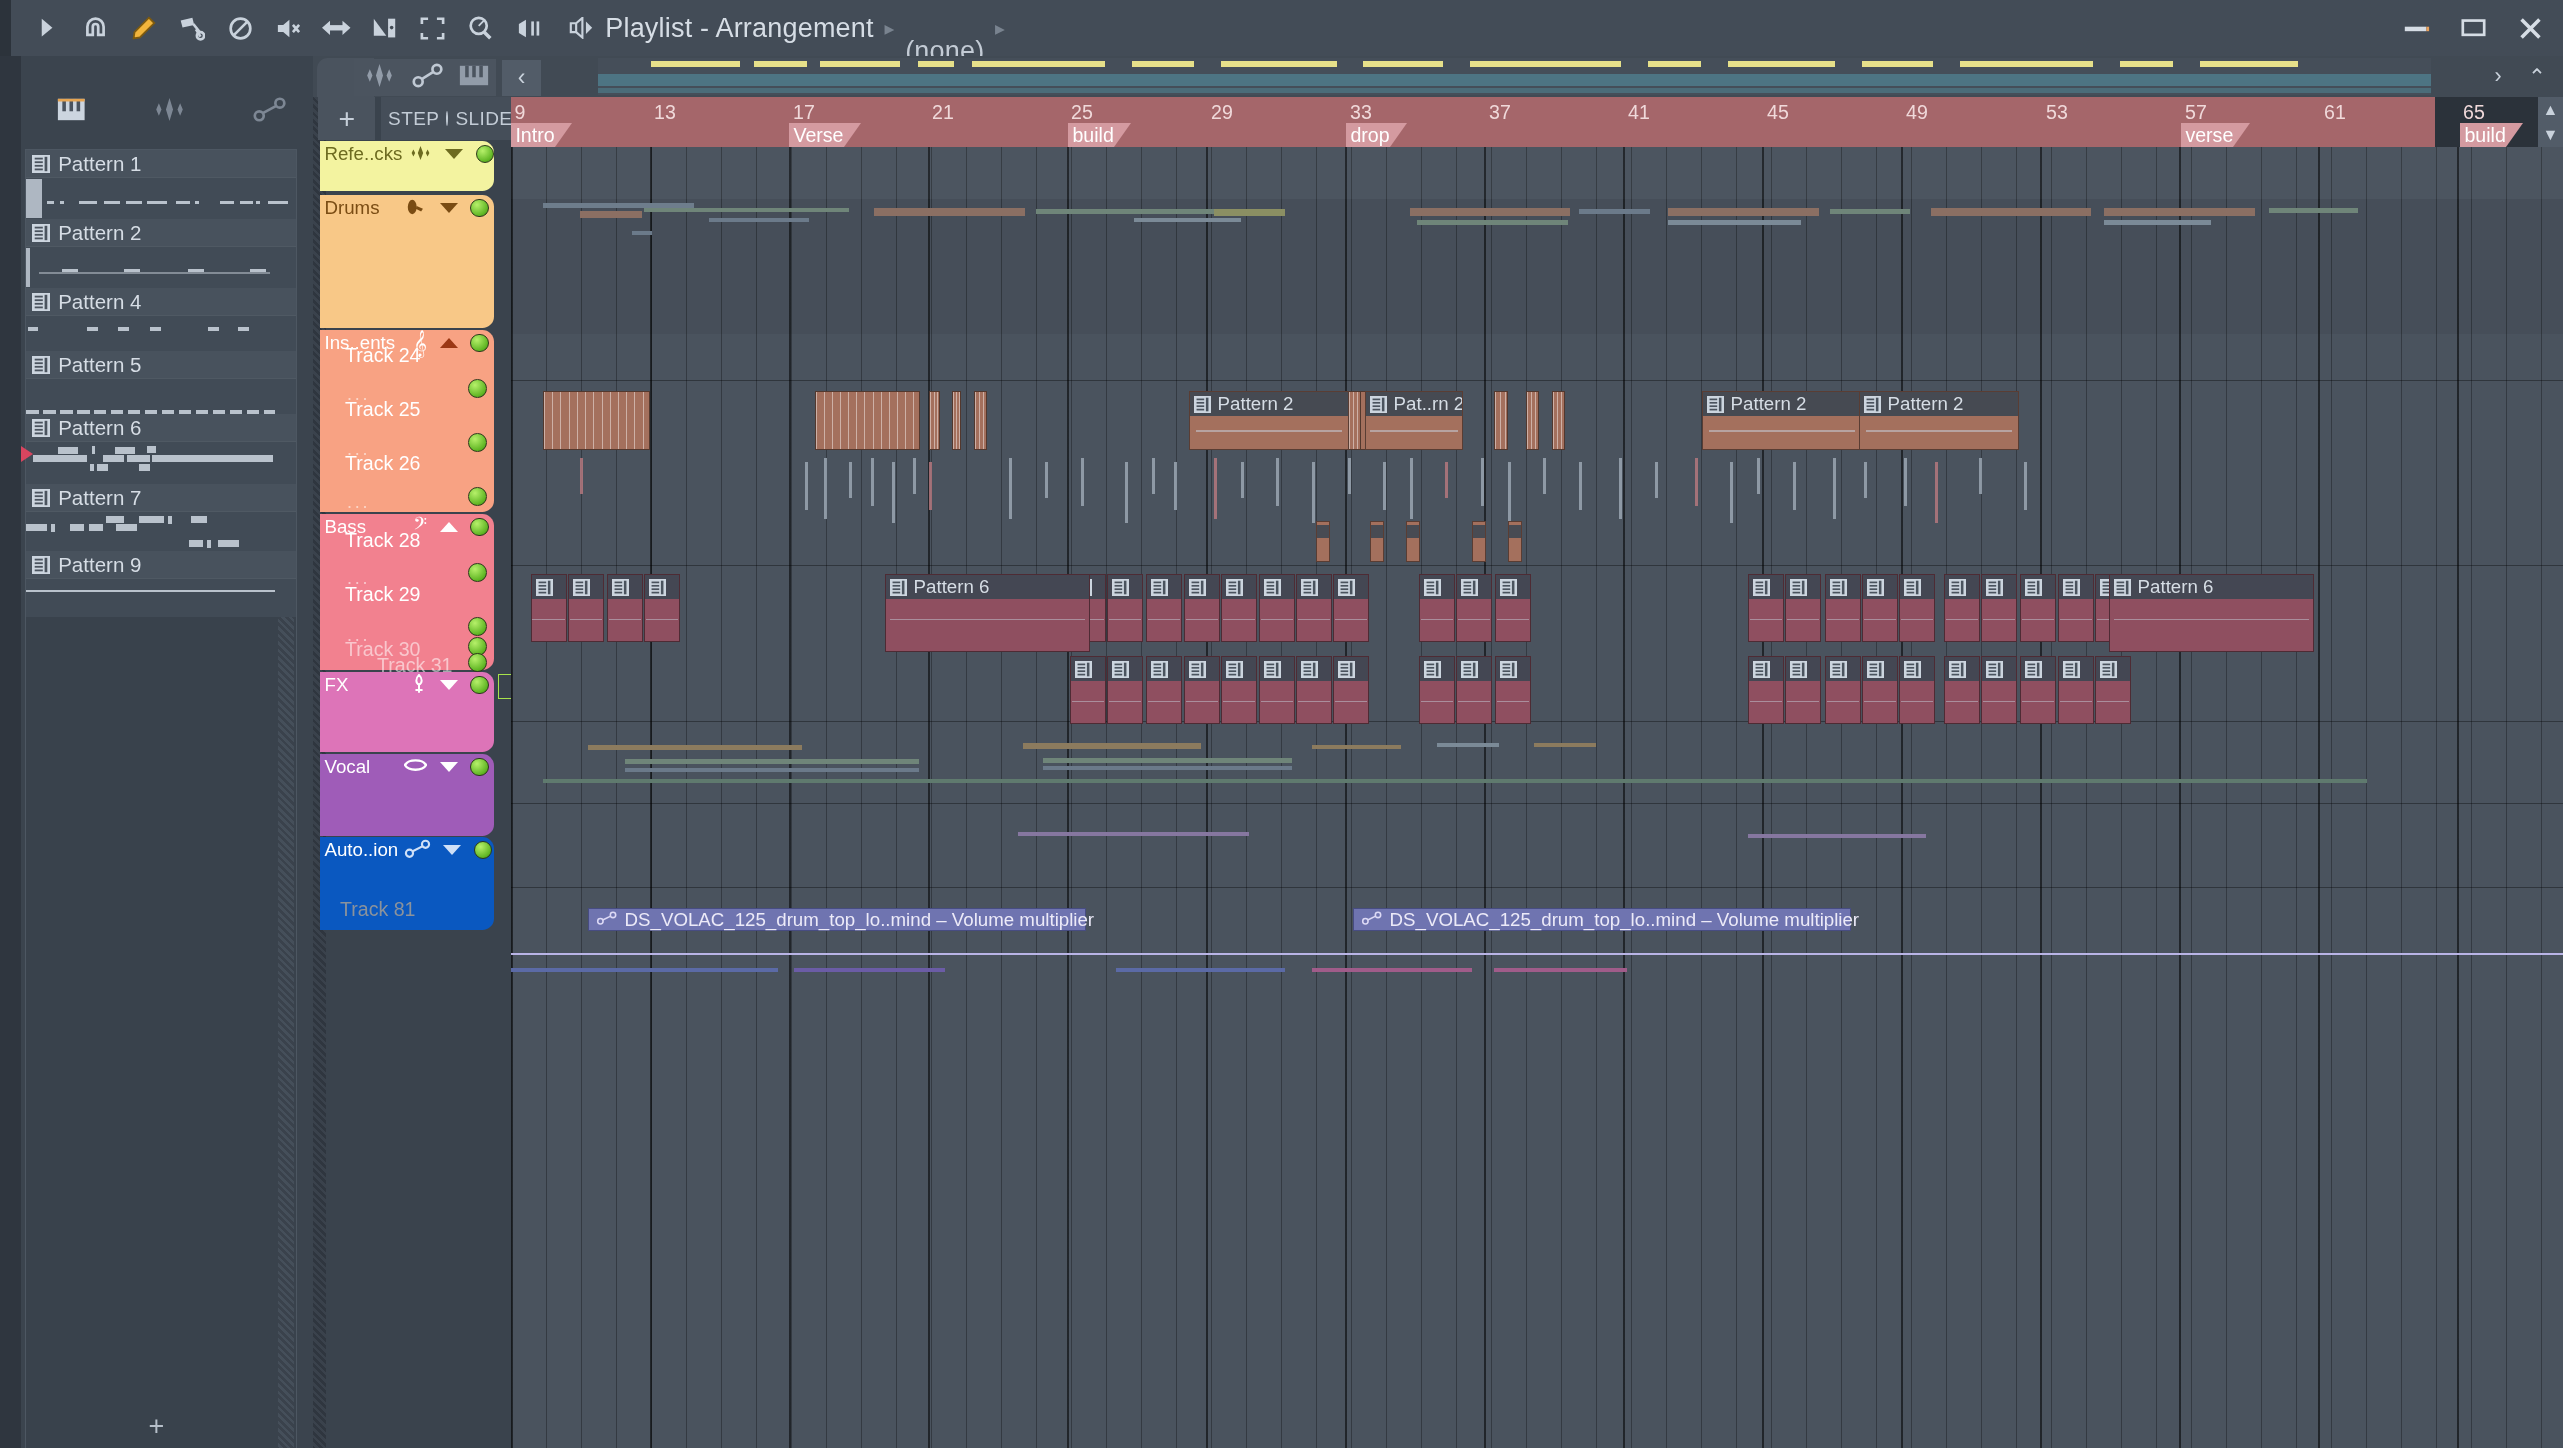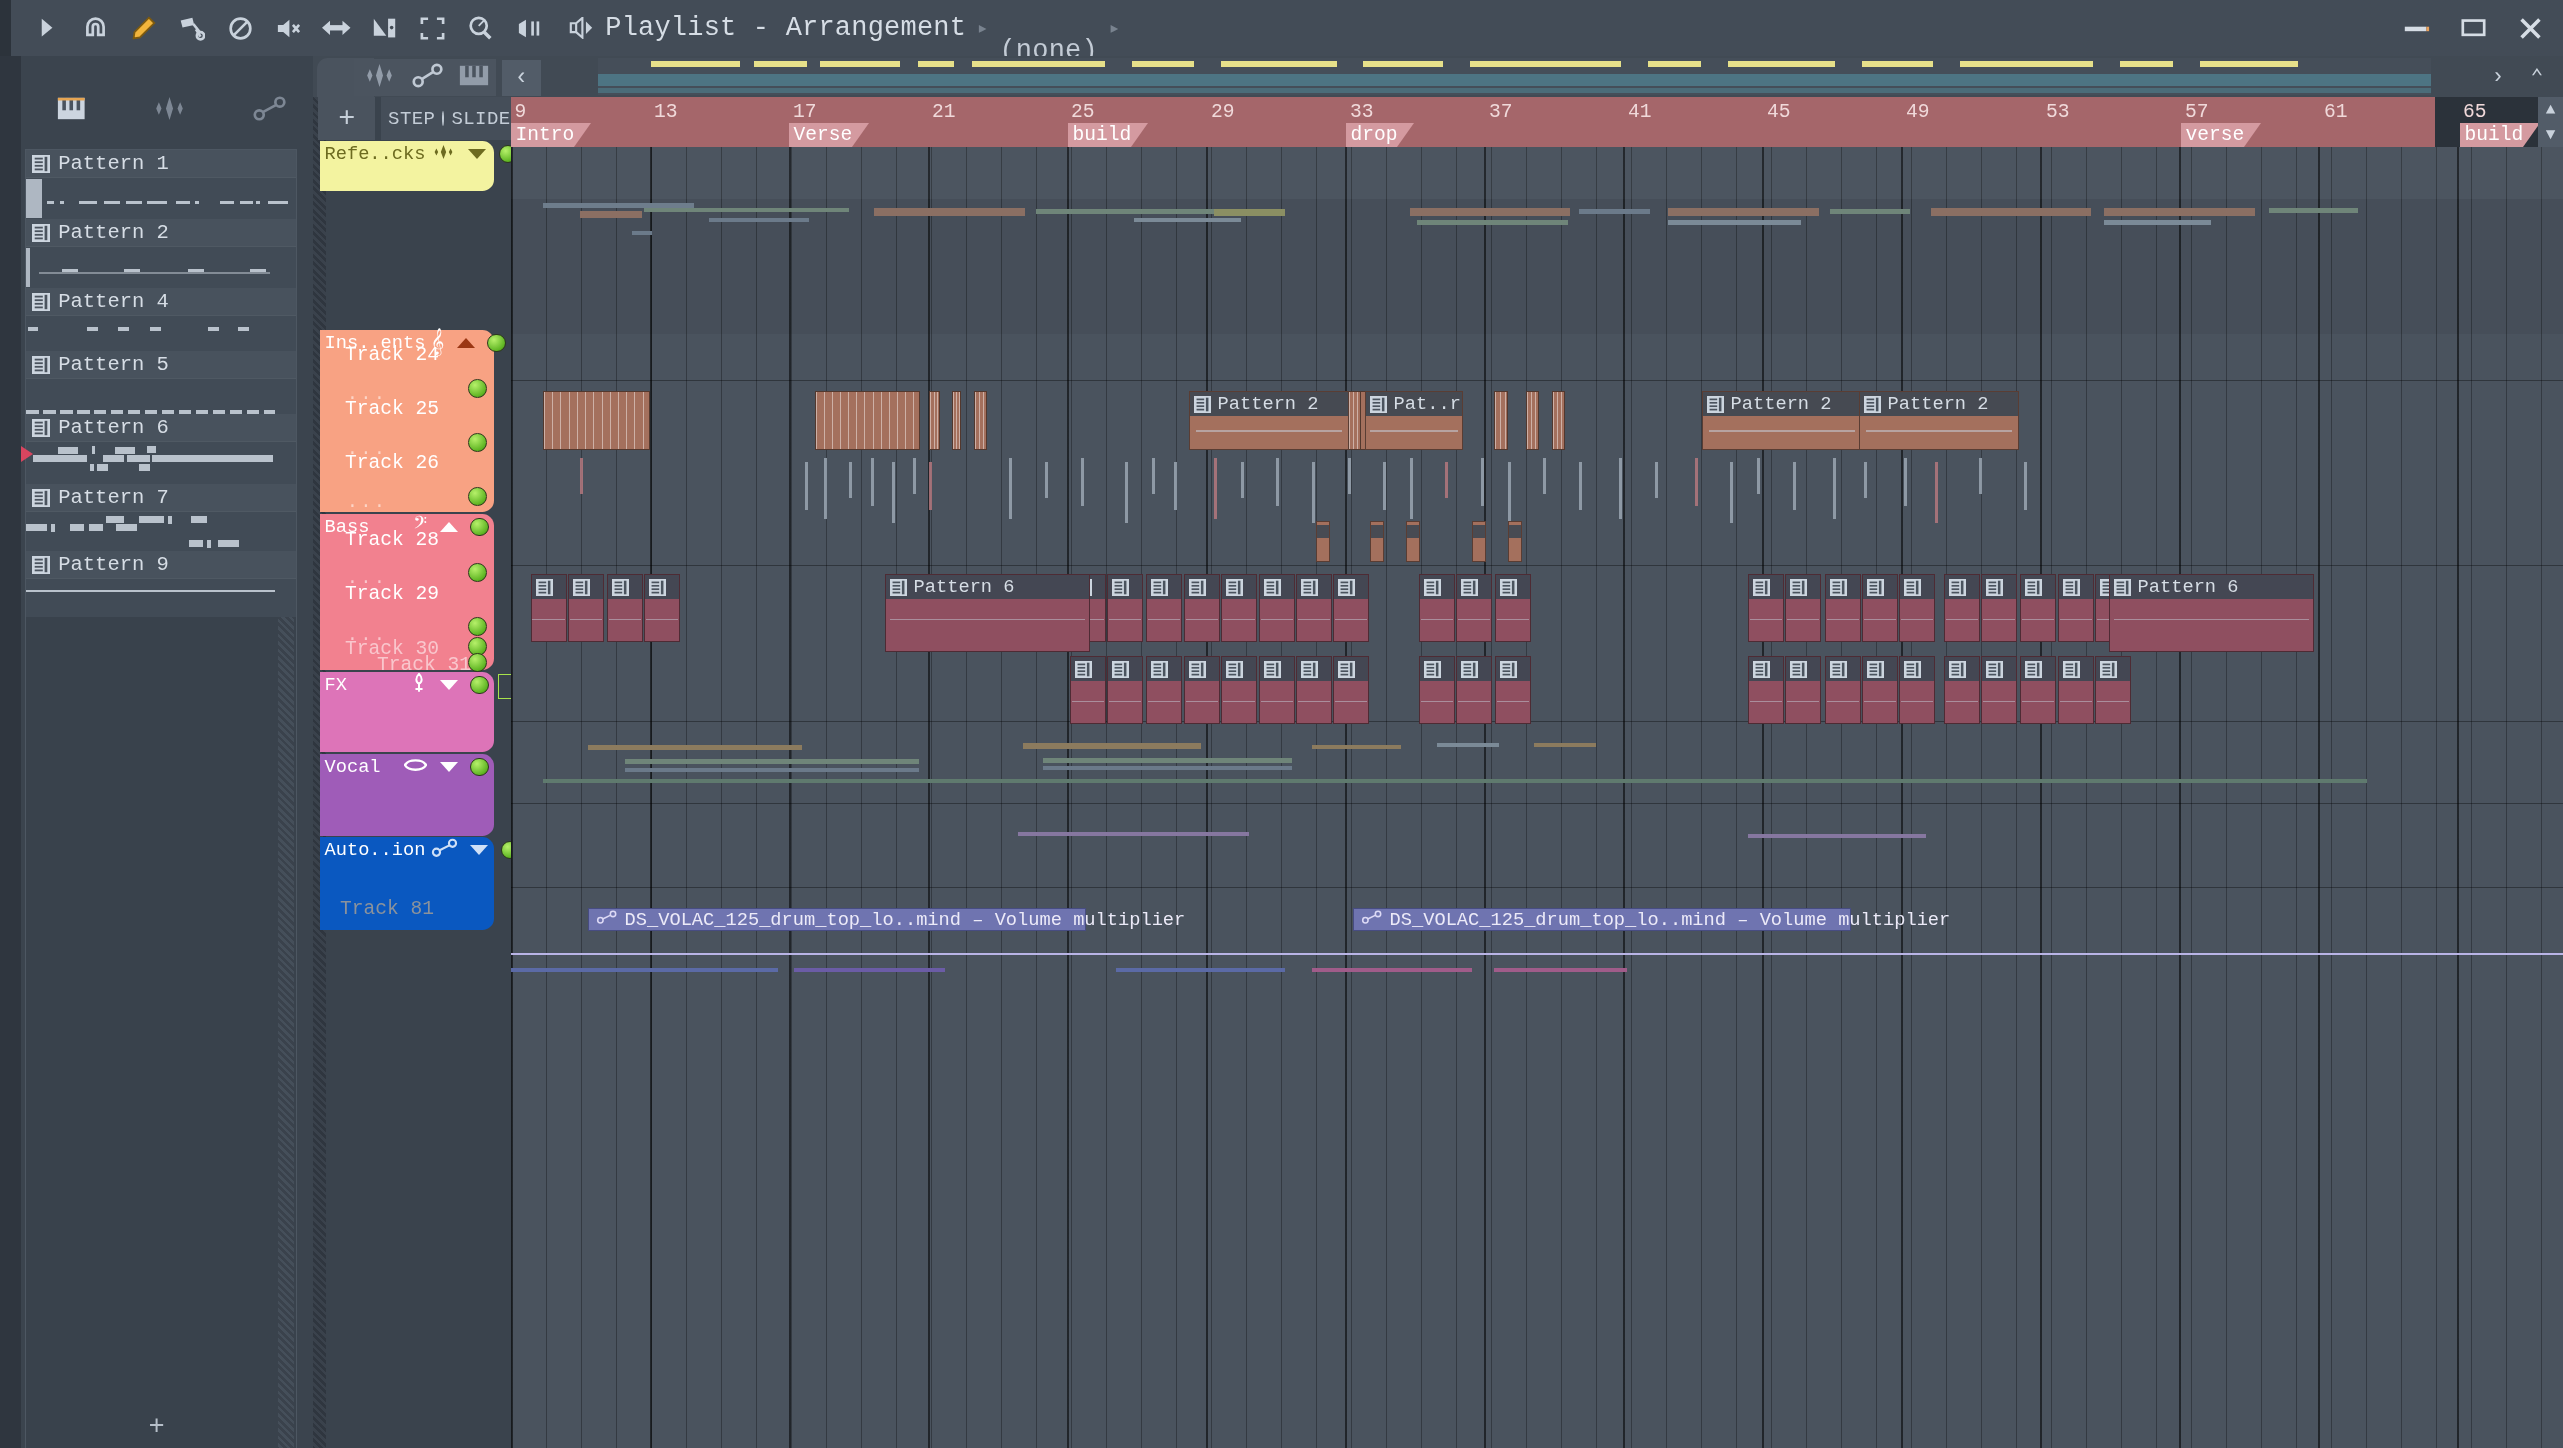--- a/index.html
+++ b/index.html
@@ -1,20 +1,20 @@
 <!DOCTYPE html>
 <html style="font-size:14.2px"><head>
 <meta charset="utf-8">
 <style>
   * { box-sizing: border-box; margin:0; padding:0; }
   html,body { width:2563px; height:1449px; overflow:hidden; background:#3d4650;
               font-family:"Liberation Sans", sans-serif; }
 
   
-  #app { position:relative; width:2563px; height:1204px; background:#eab308;font-family:Liberation Mono, monospace; }
+  #app { position:relative; width:2563px; height:1204px; background:#eab308; }
 
   #titlebar { position:absolute; left:0; top:0; width:2563px; height:56px;
               background:#434c57; display:flex; align-items:center; }
   #titlebar .lgrip { width:10.7px; height:56px; background:#2c333b; }
   .tb-icons { display:flex; align-items:center; gap:14.2px; padding-left:19.6px; }
   .tb-ic { width:34px; height:34px; display:flex; align-items:center; justify-content:center;
            color:#c9d2dc; }
   .tb-ic svg { display:block; }
   #title-text { display:flex; align-items:center; gap:10.7px; margin-left:21.4px;
                 font-size:27px; color:#d6dde5; white-space:nowrap; letter-spacing:0.2px;}
@@ -509,20 +509,34 @@
             <span>
               <svg width="25" height="16" viewBox="0 0 28 18">
                   <path d="M14 1 L17 9 L14 17 L11 9 Z M6 5 L8 9 L6 13 L4 9 Z M22 5 L24 9 L22 13 L20 9 Z" fill="#6d6b20"></path>
                 </svg></span>
             <span class="tri-d" style="border-top:10.7px solid #6d6b20;"></span>
             <span class="led"></span>
           </span>
         </div>
       </div>
 
+      <div class="grp" style="top:98px;height:133px;background:#f8c887;">
+        <div class="grp-head">
+          <span class="grp-name" style="color:#7a4c13;">Drums</span>
+          <span class="grp-ic">
+            <span>
+              <svg width="21.4" height="18" viewBox="0 0 24 20">
+                  <ellipse cx="7" cy="10" rx="5" ry="8" fill="#7a4c13"></ellipse>
+                  <path d="M12 9 l7 3 l-2 3 l-6 -3 Z" fill="#7a4c13"></path>
+                </svg></span>
+            <span class="tri-d" style="border-top:10.7px solid #7a4c13;"></span>
+            <span class="led"></span>
+          </span>
+        </div>
+      </div>
 
       <div class="grp" style="top:417px;height:156px;background:#f2818f;">
         <div class="grp-head">
           <span class="grp-name" style="color:#ffffff;">Bass</span>
           <span class="grp-ic">
             <span style="font-size:21.4px;color:#ffffff;line-height:1;">𝄢</span>
             <span class="tri-d" style="border-bottom:10.7px solid #ffffff;"></span>
             <span class="led"></span>
           </span>
         </div>

